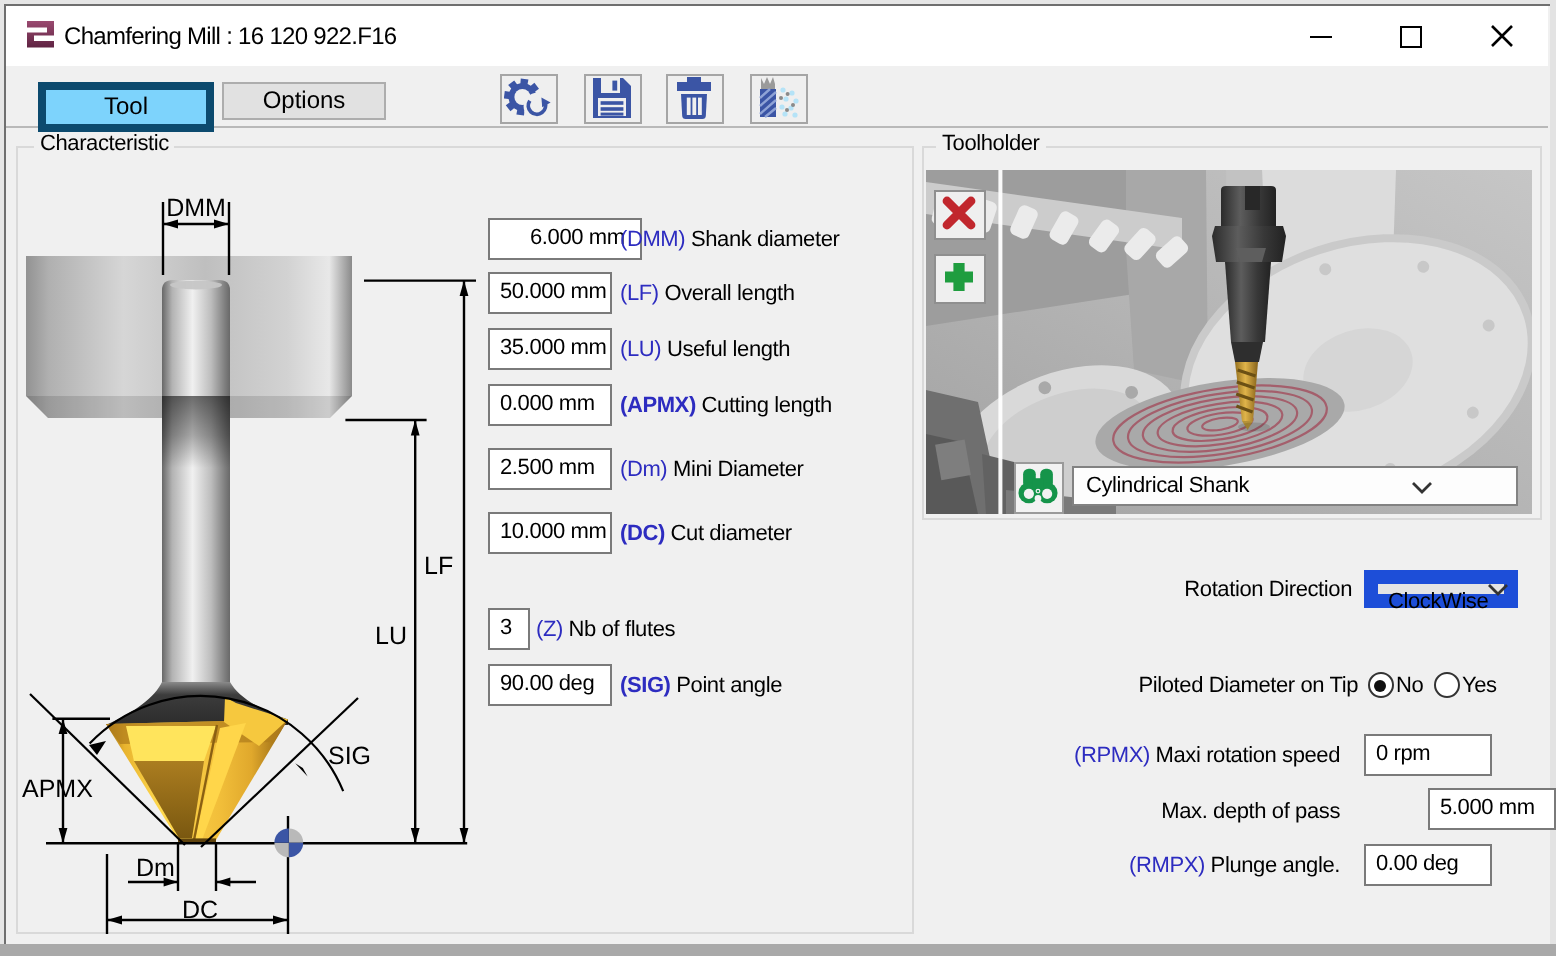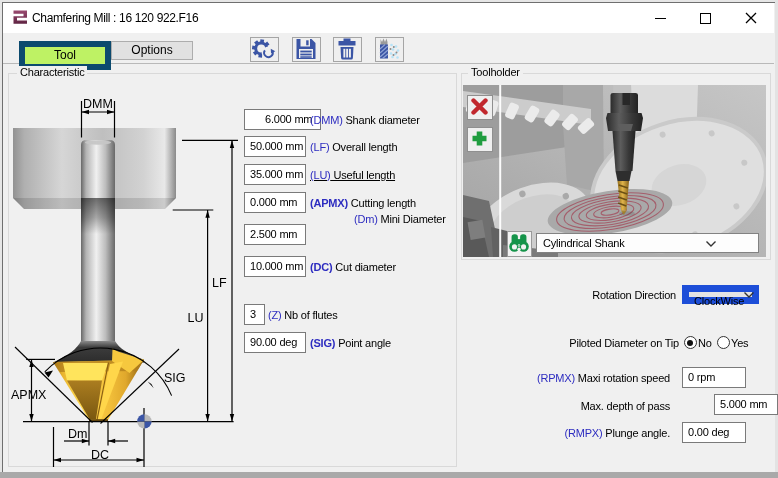--- a/index.html
+++ b/index.html
@@ -6,21 +6,21 @@
 body{width:778px;height:478px;position:relative;overflow:hidden;
   font-family:"Liberation Sans",sans-serif;background:#e6e6e6;}
 .abs{position:absolute;}
 #frame{left:2px;top:2px;width:772px;height:469px;border:1px solid #6f6f6f;background:#f0f0f0;}
 #bottomedge{left:0;top:472px;width:778px;height:6px;background:#a9a9a9;}
 #rightedge{left:775px;top:0;width:3px;height:472px;background:#e3e3e3;}
 #titlebar{left:3px;top:3px;width:771px;height:30px;background:#ffffff;}
 #title{left:32px;top:3px;height:30px;line-height:30px;font-size:12px;letter-spacing:-0.35px;color:#000;}
 #toolbar{left:3px;top:33px;width:771px;height:30px;background:#f0f0f0;border-bottom:1px solid #b9b9b9;}
 .tabbtn{top:41px;height:17px;line-height:17px;text-align:center;font-size:12px;color:#000;}
-#btnTool{left:19px;width:80px;background:#bef264;border:6px solid #0c4a6e;}
+#btnTool{left:19px;width:80px;background:#7dd3fc;border:4px solid #0c4a6e;}
 #btnOptions{left:111px;width:80px;background:#e1e1e1;border:1px solid #adadad;}
 .icobtn{top:37px;width:27px;height:23px;background:#efefef;border:1px solid #a5a5a5;}
 .gbox{border:1px solid #d9d9d9;}
 .glabel{font-size:11px;letter-spacing:-0.2px;color:#000;background:#f0f0f0;padding:0 3px;line-height:13px;}
 .ibox{background:#fff;border:1px solid #7a7a7a;font-size:11px;letter-spacing:-0.2px;color:#000;
   padding-left:5px;line-height:19px;height:19px;white-space:nowrap;}
 .lbl{font-size:11px;letter-spacing:-0.2px;color:#000;white-space:nowrap;line-height:14px;}
 .bl{color:#2d2cc0;}
 .rlbl{font-size:11px;letter-spacing:-0.2px;color:#000;white-space:nowrap;text-align:right;line-height:14px;}
 </style>
@@ -225,23 +225,23 @@
 <div class="abs ibox" style="left:244px;top:109px;width:55px;padding-left:20px;">6.000 mm</div>
 <div class="abs ibox" style="left:244px;top:136px;width:55px;">50.000 mm</div>
 <div class="abs ibox" style="left:244px;top:164px;width:55px;">35.000 mm</div>
 <div class="abs ibox" style="left:244px;top:192px;width:55px;">0.000 mm</div>
 <div class="abs ibox" style="left:244px;top:224px;width:55px;">2.500 mm</div>
 <div class="abs ibox" style="left:244px;top:256px;width:55px;">10.000 mm</div>
 <div class="abs ibox" style="left:244px;top:304px;width:14px;">3</div>
 <div class="abs ibox" style="left:244px;top:332px;width:55px;">90.00 deg</div>
 <div class="abs lbl" style="left:310px;top:113px;"><span class="bl">(DMM)</span> Shank diameter</div>
 <div class="abs lbl" style="left:310px;top:140px;"><span class="bl">(LF)</span> Overall length</div>
-<div class="abs lbl" style="left:310px;top:168px;text-decoration:underline;"><span class="bl">(LU)</span> Useful length</div>
+<div class="abs lbl" style="left:310px;top:168px;"><span class="bl">(LU)</span> Useful length</div>
 <div class="abs lbl" style="left:310px;top:196px;"><span class="bl"><b>(APMX)</b></span> Cutting length</div>
-<div class="abs lbl" style="left:310px;top:212px;margin-left:44px;"><span class="bl">(Dm)</span> Mini Diameter</div>
+<div class="abs lbl" style="left:310px;top:228px;"><span class="bl">(Dm)</span> Mini Diameter</div>
 <div class="abs lbl" style="left:310px;top:260px;"><span class="bl"><b>(DC)</b></span> Cut diameter</div>
 <div class="abs lbl" style="left:268px;top:308px;"><span class="bl">(Z)</span> Nb of flutes</div>
 <div class="abs lbl" style="left:310px;top:336px;"><span class="bl"><b>(SIG)</b></span> Point angle</div>
 
 <div class="abs gbox" style="left:461px;top:73px;width:308px;height:185px;"></div>
 <div class="abs glabel" style="left:468px;top:66px;">Toolholder</div>
 <svg class="abs" style="left:463px;top:85px" width="303" height="172" viewBox="0 0 303 172" id="machine">
 <defs>
 <linearGradient id="mbg" x1="0" y1="1" x2="1" y2="0">
 <stop offset="0" stop-color="#a2a2a2"></stop>

